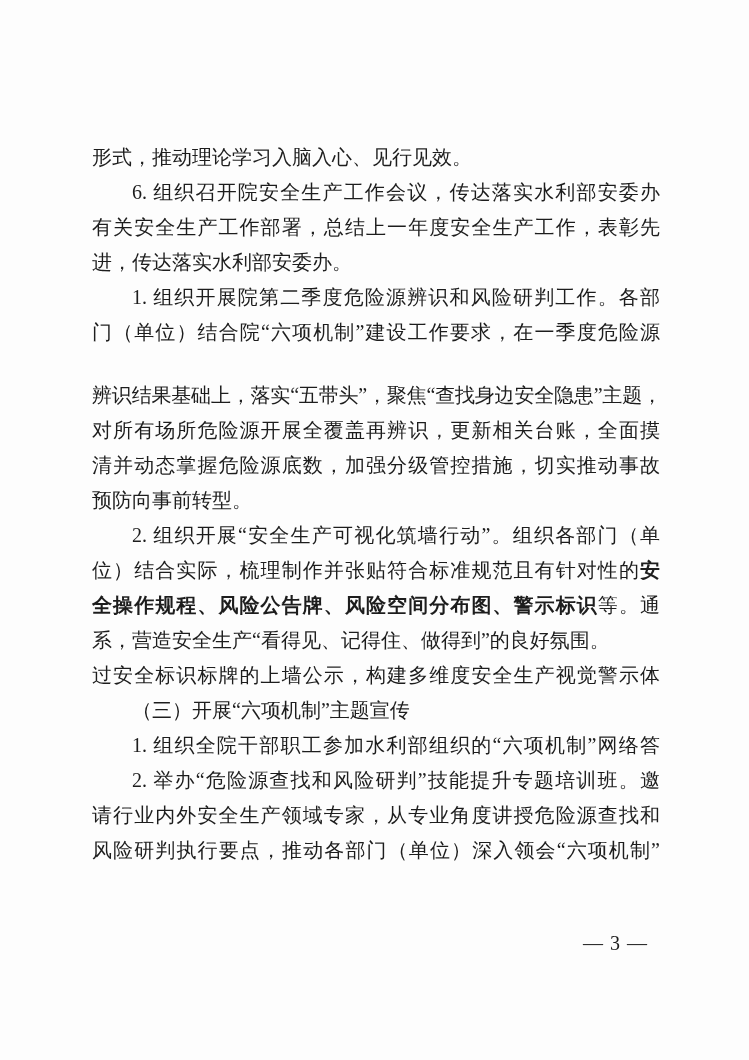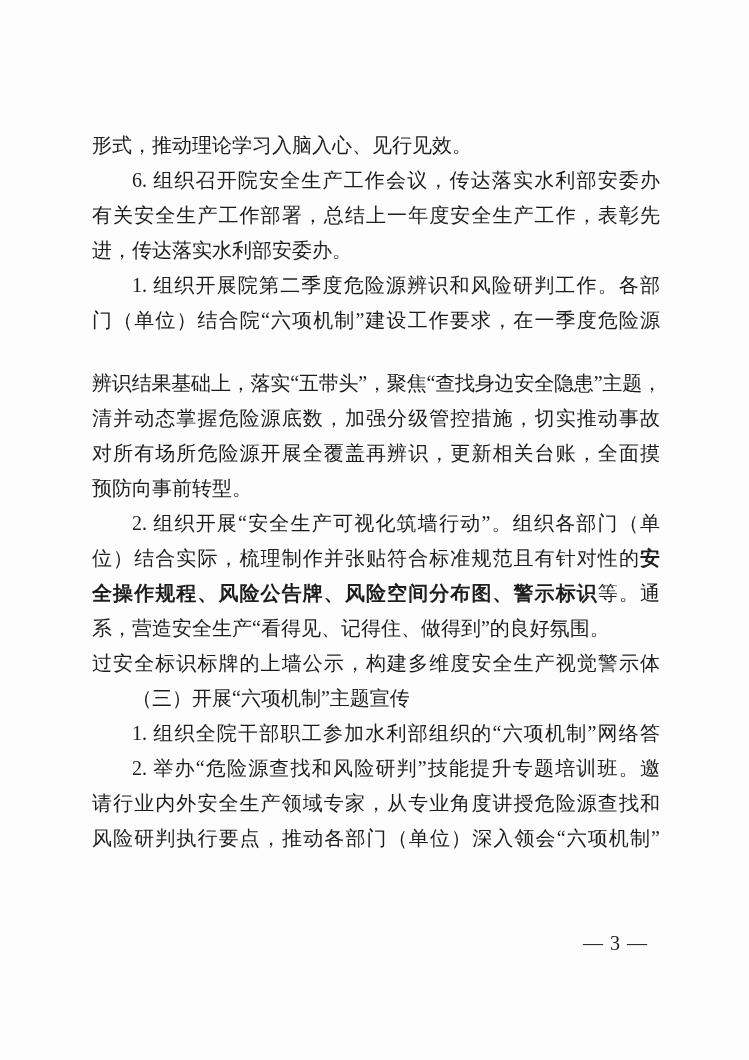--- a/index.html
+++ b/index.html
@@ -18,21 +18,21 @@
   .page {
     position: absolute;
     left: 0; top: 0;
     width: 749px;
     height: 1060px;
     background: #fdfdfd;
   }
   .textblock {
     position: absolute;
     left: 92px;
-    top: 128px;
+    top: 140px;
     width: 568px;
   }
   .line {
     font-size: 20px;
     line-height: 35px;
     height: 35px;
     color: #1d1d1d;
     overflow: hidden;
     white-space: nowrap;
   }
@@ -67,22 +67,22 @@
 
 <div class="page">
   <div class="textblock">
       <div class="line"><span>形式，推动理论学习入脑入心、见行见效。</span></div>
       <div class="line justify indent"><span>6. 组织召开院安全生产工作会议，传达落实水利部安委办</span></div>
       <div class="line justify"><span>有关安全生产工作部署，总结上一年度安全生产工作，表彰先</span></div>
       <div class="line"><span>进，传达落实水利部安委办。</span></div>
       <div class="line justify indent"><span>1. 组织开展院第二季度危险源辨识和风险研判工作。各部</span></div>
       <div class="line justify"><span>门（单位）结合院“六项机制”建设工作要求，在一季度危险源</span></div>
       <div class="line justify tight"><span>辨识结果基础上，落实“五带头”，聚焦“查找身边安全隐患”主题，</span></div>
+      <div class="line justify"><span>对所有场所危险源开展全覆盖再辨识，更新相关台账，全面摸</span></div>
       <div class="line justify"><span>清并动态掌握危险源底数，加强分级管控措施，切实推动事故</span></div>
-      <div class="line justify"><span>对所有场所危险源开展全覆盖再辨识，更新相关台账，全面摸</span></div>
       <div class="line"><span>预防向事前转型。</span></div>
       <div class="line justify indent"><span>2. 组织开展“安全生产可视化筑墙行动”。组织各部门（单</span></div>
       <div class="line justify"><span>位）结合实际，梳理制作并张贴符合标准规范且有针对性的</span><span class="bold">安</span></div>
       <div class="line justify"><span class="bold">全操作规程、风险公告牌、风险空间分布图、警示标识</span><span>等。通</span></div>
       <div class="line"><span>系，营造安全生产“看得见、记得住、做得到”的良好氛围。</span></div>
       <div class="line justify"><span>过安全标识标牌的上墙公示，构建多维度安全生产视觉警示体</span></div>
       <div class="line indent"><span>（三）开展“六项机制”主题宣传</span></div>
       <div class="line justify indent"><span>1. 组织全院干部职工参加水利部组织的“六项机制”网络答</span></div>
       <div class="line justify indent"><span>2. 举办“危险源查找和风险研判”技能提升专题培训班。邀</span></div>
       <div class="line justify"><span>请行业内外安全生产领域专家，从专业角度讲授危险源查找和</span></div>

